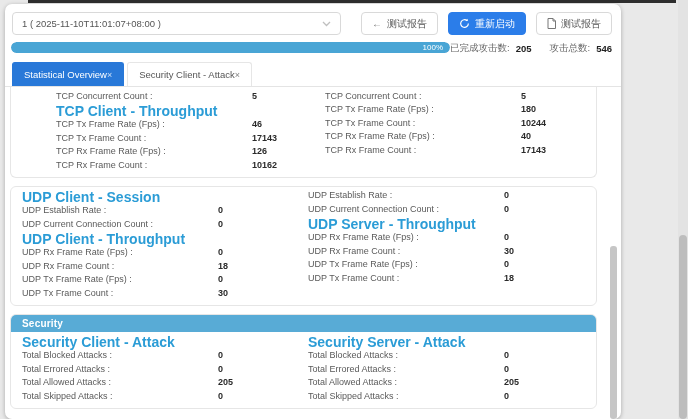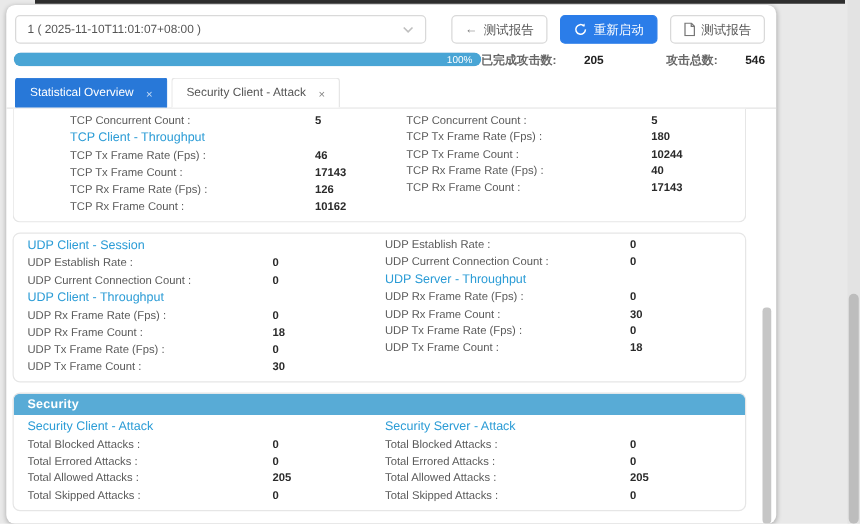--- a/index.html
+++ b/index.html
@@ -37,48 +37,48 @@
   .btn.primary{background:#2b7de9;border-color:#2b7de9;color:#fff;}
   .btn.primary .bicon{color:#fff;}
 
   
   .prog-row{display:flex;align-items:flex-start;margin:7px 9px 0 6px;}
   .prog-track{width:458px;height:11px;border-radius:6px;background:#e9ecef;overflow:hidden;position:relative;}
   .prog-fill{
     height:11px;background:#49a5d5;border-radius:6px;color:#fff;font-size:8px;
     display:flex;align-items:center;justify-content:flex-end;padding-right:7px;box-sizing:border-box;
   }
-  .att-stats{margin-left:auto;font-size:9.5px;color:#666;display:flex;align-items:center;gap:22px;white-space:nowrap;font-weight:bold;}
+  .att-stats{margin-left:auto;font-size:9.5px;color:#666;display:flex;align-items:center;gap:6px;white-space:nowrap;}
   .att-stats b{color:#222;font-size:9.5px;}
 
   
   .tabbar{display:flex;align-items:flex-end;gap:3px;padding:7px 0 0 7px;border-bottom:1px solid #e4e4e4;}
   .tab{
-    height:23px;display:flex;align-items:center;gap:10px;padding:0 11px;
+    height:23px;display:flex;align-items:center;gap:0;padding:0 11px;
     border:1px solid #e6e6e6;border-bottom:none;border-radius:3px 3px 0 0;
     background:#fff;color:#555;font-size:9.5px;cursor:pointer;white-space:nowrap;
   }
   .tab.active{background:#2878d8;border-color:#2878d8;color:#fff;}
   .tab .x{font-size:9px;opacity:.75;cursor:pointer;}
 
   
   .content{position:relative;padding:0 24px 0 5px;}
   .card{
     border:1px solid #e6e6e6;border-radius:6px;margin:0 0 8px 0;background:#fff;overflow:hidden;
   }
   .card.cut-top{border-top:none;border-radius:0 0 6px 6px;padding-left:34px;}
   .card-head{
     background:#58abd6;color:#fff;font-weight:bold;font-size:10px;
     padding:3px 11px;letter-spacing:.2px;
   }
   .card-body{display:flex;padding:2px 10px 5px 11px;}
   .col{width:50%;box-sizing:border-box;}
   .col.right{padding-left:4px;}
   .subhead{
-    color:#2b9cd6;font-weight:normal;font-size:10px;height:14px;line-height:14px;margin:1px 0 0 0;
+    color:#2b9cd6;font-weight:bold;font-size:14px;height:14px;line-height:14px;margin:1px 0 0 0;
   }
   .srow{display:flex;align-items:center;height:13.5px;font-size:9px;color:#5a5a5a;}
   .srow .lbl{width:196px;flex:none;white-space:nowrap;overflow:hidden;}
   .srow .val{font-weight:bold;color:#2b2b2b;font-size:9px;}
 
   
   .inner-scroll{position:absolute;right:4px;top:80px;width:7px;height:335px;}
   .inner-scroll .thumb{position:absolute;left:0;width:7px;border-radius:3px;background:#c6c6c6;top:162px;height:173px;}
 
   svg{display:block;}

